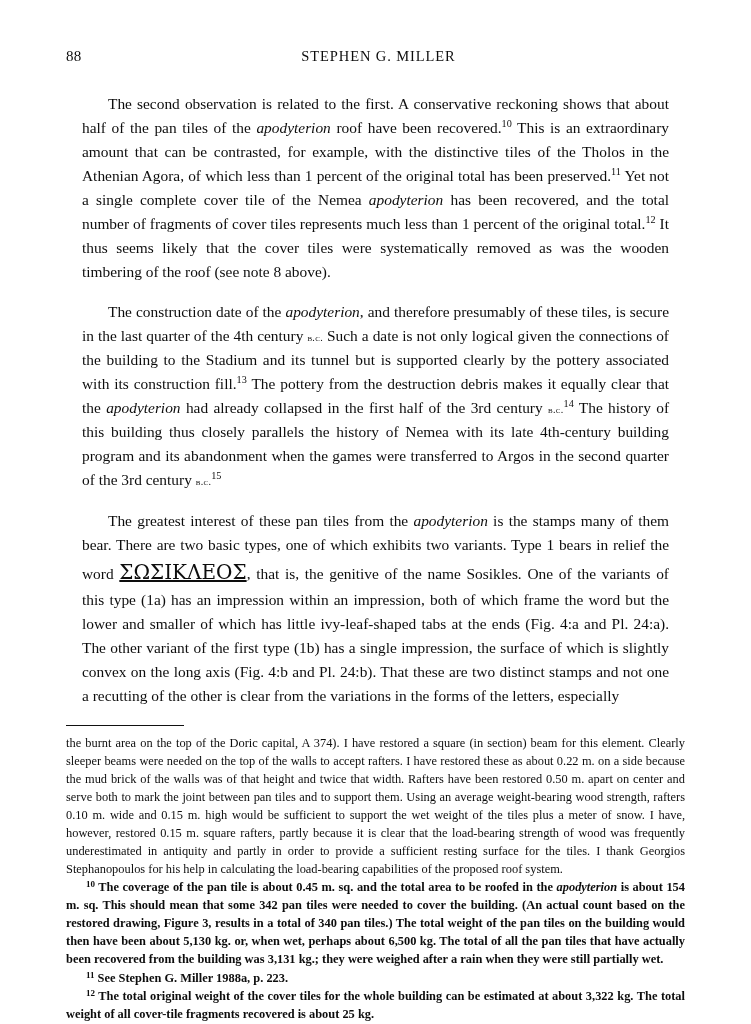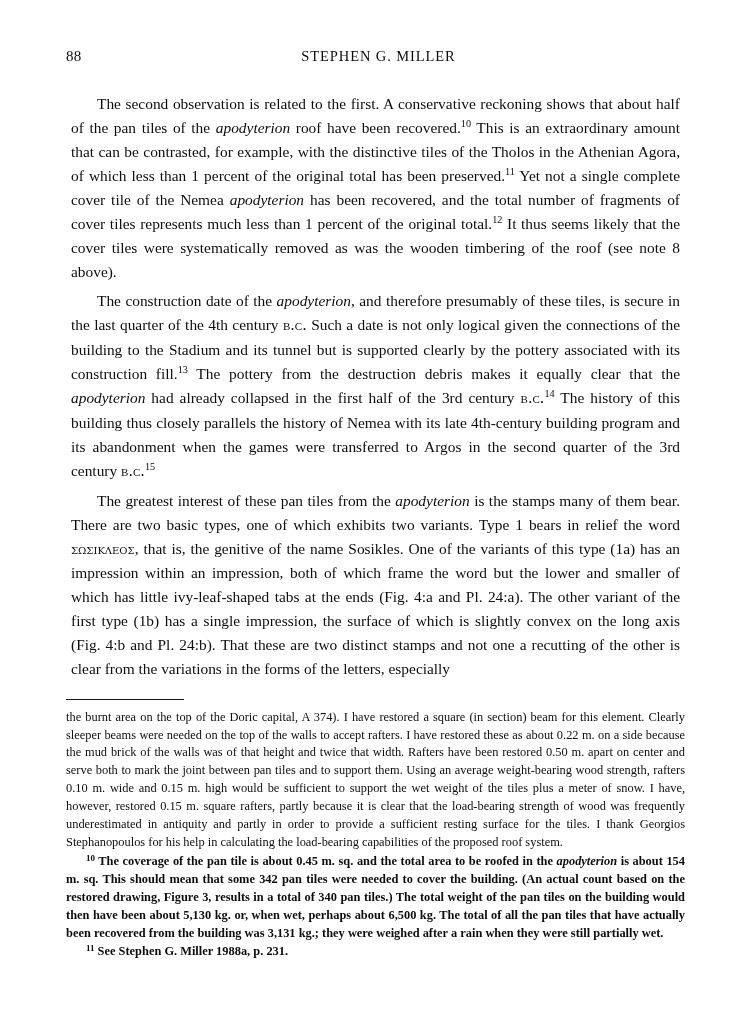--- a/index.html
+++ b/index.html
@@ -42,25 +42,25 @@
     font-size: 14.5px;
     letter-spacing: 0.9px;
   }
   .body-text {
     font-size: 15.4px;
     line-height: 1.56;
     text-align: justify;
     text-justify: inter-word;
   }
   .body-text p {
-    margin: 5px;
+    margin: 16px;
     text-indent: 26px;
   }
   .it { font-style: italic; }
-  .sc { font-variant: small-caps; font-size: 16px; letter-spacing: 0.3px; }
+  .sc { font-variant: small-caps; font-size: 10px; letter-spacing: 0.3px; }
   sup {
     font-size: 10.2px;
     line-height: 0;
     vertical-align: 0.55em;
   }
   .notes-rule {
     width: 118px;
     height: 0;
     border-top: 1px solid #111;
     margin: 17px 0 9px 0;
@@ -77,21 +77,21 @@
     text-indent: 0;
   }
   .notes p.numbered {
     text-indent: 20px;
     font-weight: bold;
   }
   .notes sup {
     font-size: 9px;
     vertical-align: 0.5em;
   }
-  .gk { font-family: "DejaVu Serif", serif; font-size: 10px; }
+  .gk { font-family: "DejaVu Serif", serif; font-size: 20px; text-decoration: underline; }
 </style>
 </head>
 <body>
 
 <div class="page">
 
   <div class="header-row">
     <div class="folio">88</div>
     <div class="running-head">STEPHEN G. MILLER</div>
   </div>
@@ -100,16 +100,17 @@
       <p><span>The second observation is related to the first.  A  conservative reckoning shows that about half of the pan tiles of the </span><span class="it">apodyterion</span><span> roof have been recovered.</span><sup>10</sup><span>  This is an extraordinary amount that can be contrasted, for example, with the distinctive tiles of the Tholos in the Athenian Agora, of which less than 1 percent of the original total has been preserved.</span><sup>11</sup><span>  Yet not a single complete cover tile of the Nemea </span><span class="it">apodyterion</span><span> has been recovered, and the total number of fragments of cover tiles represents much less than 1 percent of the original total.</span><sup>12</sup><span>  It thus seems likely that the cover tiles were systematically removed as was the wooden timbering of the roof (see note 8 above).</span></p>
       <p><span>The construction date of the </span><span class="it">apodyterion</span><span>, and therefore presumably of these tiles, is secure in the last quarter of the 4th century </span><span class="sc">b.c.</span><span> Such a date is not only logical given the connections of the building to the Stadium and its tunnel but is supported clearly by the pottery associated with its construction fill.</span><sup>13</sup><span>  The pottery from the destruction debris makes it equally clear that the </span><span class="it">apodyterion</span><span> had already collapsed in the first half of the 3rd century </span><span class="sc">b.c.</span><sup>14</sup><span>  The history of this building thus closely parallels the history of Nemea with its late 4th-century building program and its abandonment when the games were transferred to Argos in the second quarter of the 3rd century </span><span class="sc">b.c.</span><sup>15</sup></p>
       <p><span>The greatest interest of these pan tiles from the </span><span class="it">apodyterion</span><span> is the stamps many of them bear.  There are two basic types, one of which exhibits two variants.  Type 1 bears in relief the word </span><span class="gk">ΣΩΣΙΚΛΕΟΣ</span><span>, that is, the genitive of the name Sosikles.  One of the variants of this type (1a) has an impression within an impression, both of which frame the word but the lower and smaller of which has little ivy-leaf-shaped tabs at the ends (Fig. 4:a and Pl. 24:a).  The other variant of the first type (1b) has a single impression, the surface of which is slightly convex on the long axis (Fig. 4:b and Pl. 24:b).  That these are two distinct stamps and not one a recutting of the other is clear from the variations in the forms of the letters, especially</span></p>
     </div>
 
   <div class="notes-rule"></div>
 
   <div class="notes" id="notes-container">
       <p class="hang">the burnt area on the top of the Doric capital, A 374).  I have restored a square (in section) beam for this element.  Clearly sleeper beams were needed on the top of the walls to accept rafters.  I have restored these as about 0.22 m. on a side because the mud brick of the walls was of that height and twice that width.  Rafters have been restored 0.50 m. apart on center and serve both to mark the joint between pan tiles and to support them.  Using an average weight-bearing wood strength, rafters 0.10 m. wide and 0.15 m. high would be sufficient to support the wet weight of the tiles plus a meter of snow.  I have, however, restored 0.15 m. square rafters, partly because it is clear that the load-bearing strength of wood was frequently underestimated in antiquity and partly in order to provide a sufficient resting surface for the tiles.  I thank Georgios Stephanopoulos for his help in calculating the load-bearing capabilities of the proposed roof system.</p>
       <p class="numbered"><sup>10</sup><span>  The coverage of the pan tile is about 0.45 m. sq. and the total area to be roofed in the </span><span class="it">apodyterion</span><span> is about 154 m. sq.  This should mean that some 342 pan tiles were needed to cover the building.  (An actual count based on the restored drawing, Figure 3, results in a total of 340 pan tiles.)  The total weight of the pan tiles on the building would then have been about 5,130 kg. or, when wet, perhaps about 6,500 kg.  The total of all the pan tiles that have actually been recovered from the building was 3,131 kg.; they were weighed after a rain when they were still partially wet.</span></p>
-      <p class="numbered"><sup>11</sup><span>  See Stephen G. Miller 1988a, p. 231.</span></p>
+      <p class="numbered"><sup>11</sup><span>  See Stephen G. Miller 1988a, p. 223.</span></p>
+      <p class="numbered"><sup>12</sup><span>  The total original weight of the cover tiles for the whole building can be estimated at about 3,322 kg.  The total weight of all cover-tile fragments recovered is about 25 kg.</span></p>
     </div>
 
 </div>
 
 </body></html>

